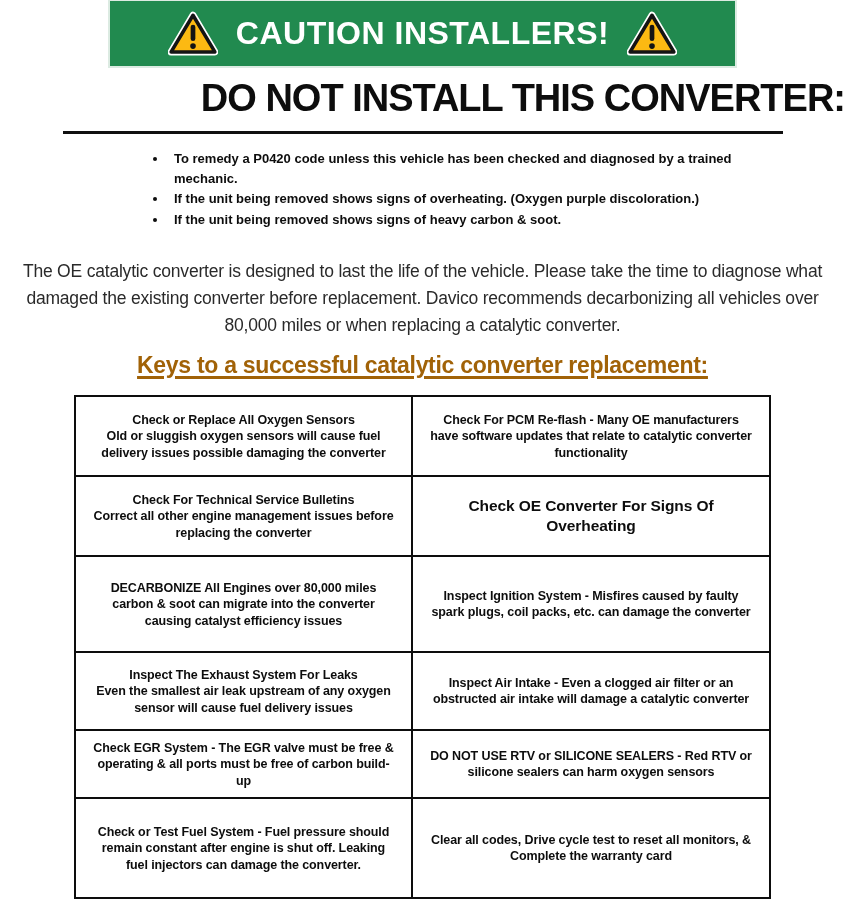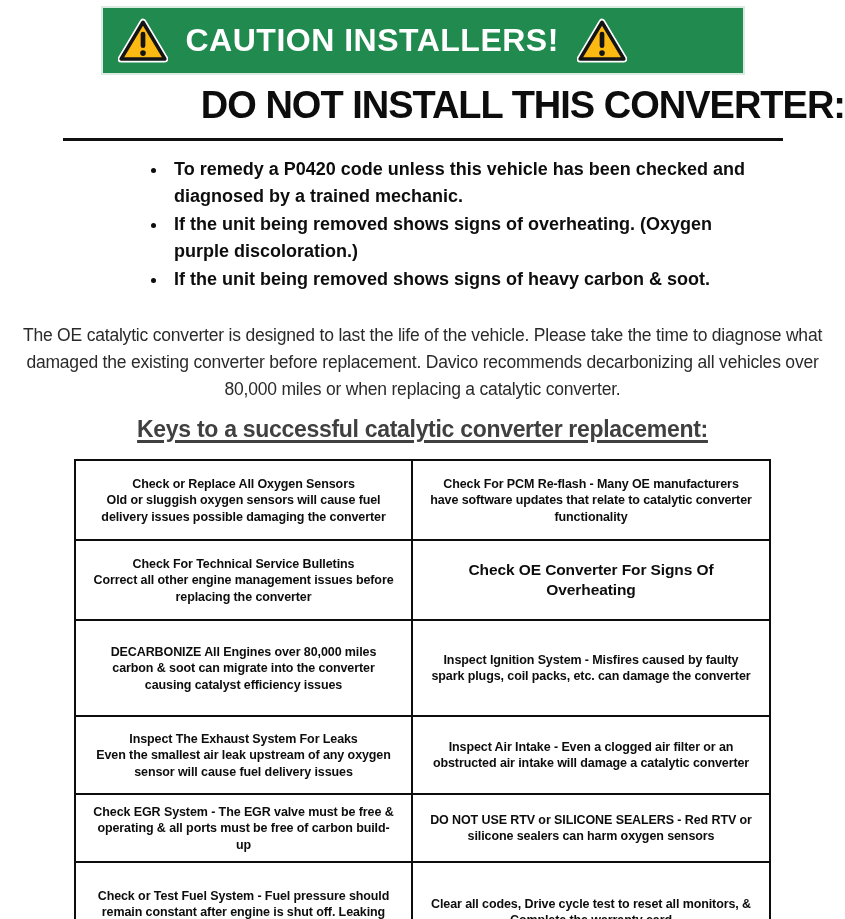--- a/index.html
+++ b/index.html
@@ -11,28 +11,27 @@
     background: #ffffff;
     font-family: "Liberation Sans", sans-serif;
     color: #111111;
     overflow: hidden;
   }
 
   
   .banner {
     width: 625px;
     height: 65px;
-    margin: 8px auto;
+    margin: 1px auto;
     background: #218a4f;
     display: flex;
     align-items: center;
-    justify-content: flex-start;
+    justify-content: center;
     gap: 18px;
     box-shadow: 0 0 0 2px #dcebe2;
-    padding-left: 15px;
   }
   .banner-text {
     color: #ffffff;
     font-size: 32px;
     font-weight: bold;
     letter-spacing: 0.5px;
     white-space: nowrap;
   }
   .tri { display: inline-flex; }
   .tri svg { display: block; }
@@ -54,21 +53,21 @@
     margin: 11px auto 0 auto;
   }
 
   
   .warnings {
     width: 590px;
     margin: 15px 0 0 148px;
     padding: 0 0 0 20px;
     list-style: disc;
     font-weight: bold;
-    font-size: 18px;
+    font-size: 13px;
     line-height: 1.5;
     color: #0d0d0d;
   }
   .warnings li { padding-left: 6px; margin-bottom: 1px; }
 
   
   .para {
     width: 832px;
     margin: 29px auto 0 auto;
     text-align: center;
@@ -79,21 +78,21 @@
     color: #2a2a2a;
   }
 
   
   .keys-heading {
     margin: 13px 0 0 0;
     text-align: center;
     font-size: 23px;
     font-weight: bold;
     letter-spacing: -0.3px;
-    color: #404040;
+    color: #a16207;
     text-decoration: underline;
     text-decoration-thickness: 2.5px;
     text-underline-offset: 3px;
   }
 
   
   .keys-table {
     width: 695px;
     margin: 16px auto 0 auto;
     border-collapse: collapse;

